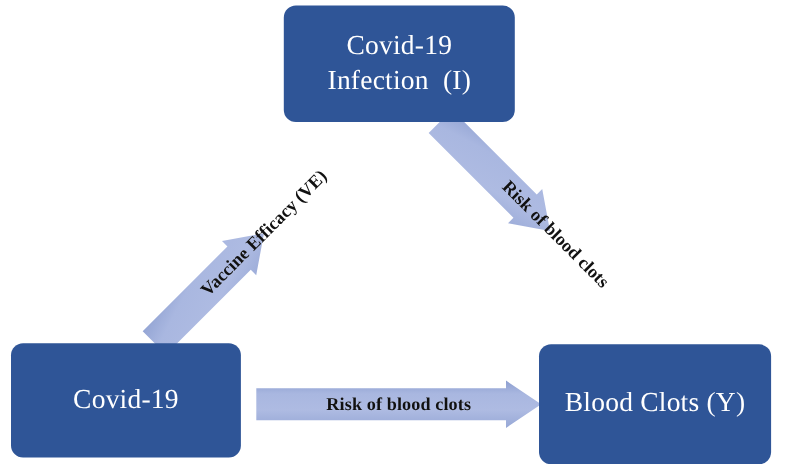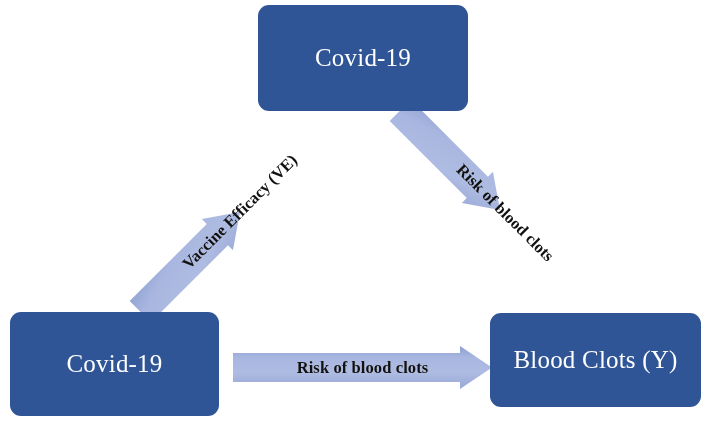--- a/index.html
+++ b/index.html
@@ -31,21 +31,21 @@
     line-height: 1.30;
     letter-spacing: 0.2px;
     text-align: center;
     z-index: 4;
     box-sizing: border-box;
   }
   .node .line { white-space: pre; display: block; }
 
   #node-infection   { left: 258px; top: 5px;   width: 210px; height: 106px; }
   #node-vaccination { left: 10px;  top: 312px; width: 209px; height: 104px; }
-  #node-bloodclots  { left: 490px; top: 313px; width: 211px; height: 94px; }
+  #node-bloodclots  { left: 490px; top: 313px; width: 211px; height: 109px; }
 
   
   .arrow-wrap {
     position: absolute;
     z-index: 2;
   }
   .arrow-svg { display: block; overflow: visible; }
 
   .arrow-label {
     position: absolute;
@@ -146,20 +146,21 @@
 
       <g transform="translate(100,100) rotate(45) translate(-141,-22)">
         <path d="M 0,7 L 109,7 L 109,0 L 141,22 L 109,44 L 109,37 L 0,37 Z" fill="url(#gradD2)"></path>
       </g>
     </svg>
   </div>
   <div class="arrow-label" id="label-i-y">Risk of blood clots</div>
 
   <div class="node" id="node-infection">
     <span class="line">Covid-19</span>
+    <span class="line">Infection  (I)</span>
   </div>
 
   <div class="node" id="node-vaccination">
     <span class="line">Covid-19</span>
   </div>
 
   <div class="node" id="node-bloodclots">
     <span class="line">Blood Clots (Y)</span>
   </div>
 

